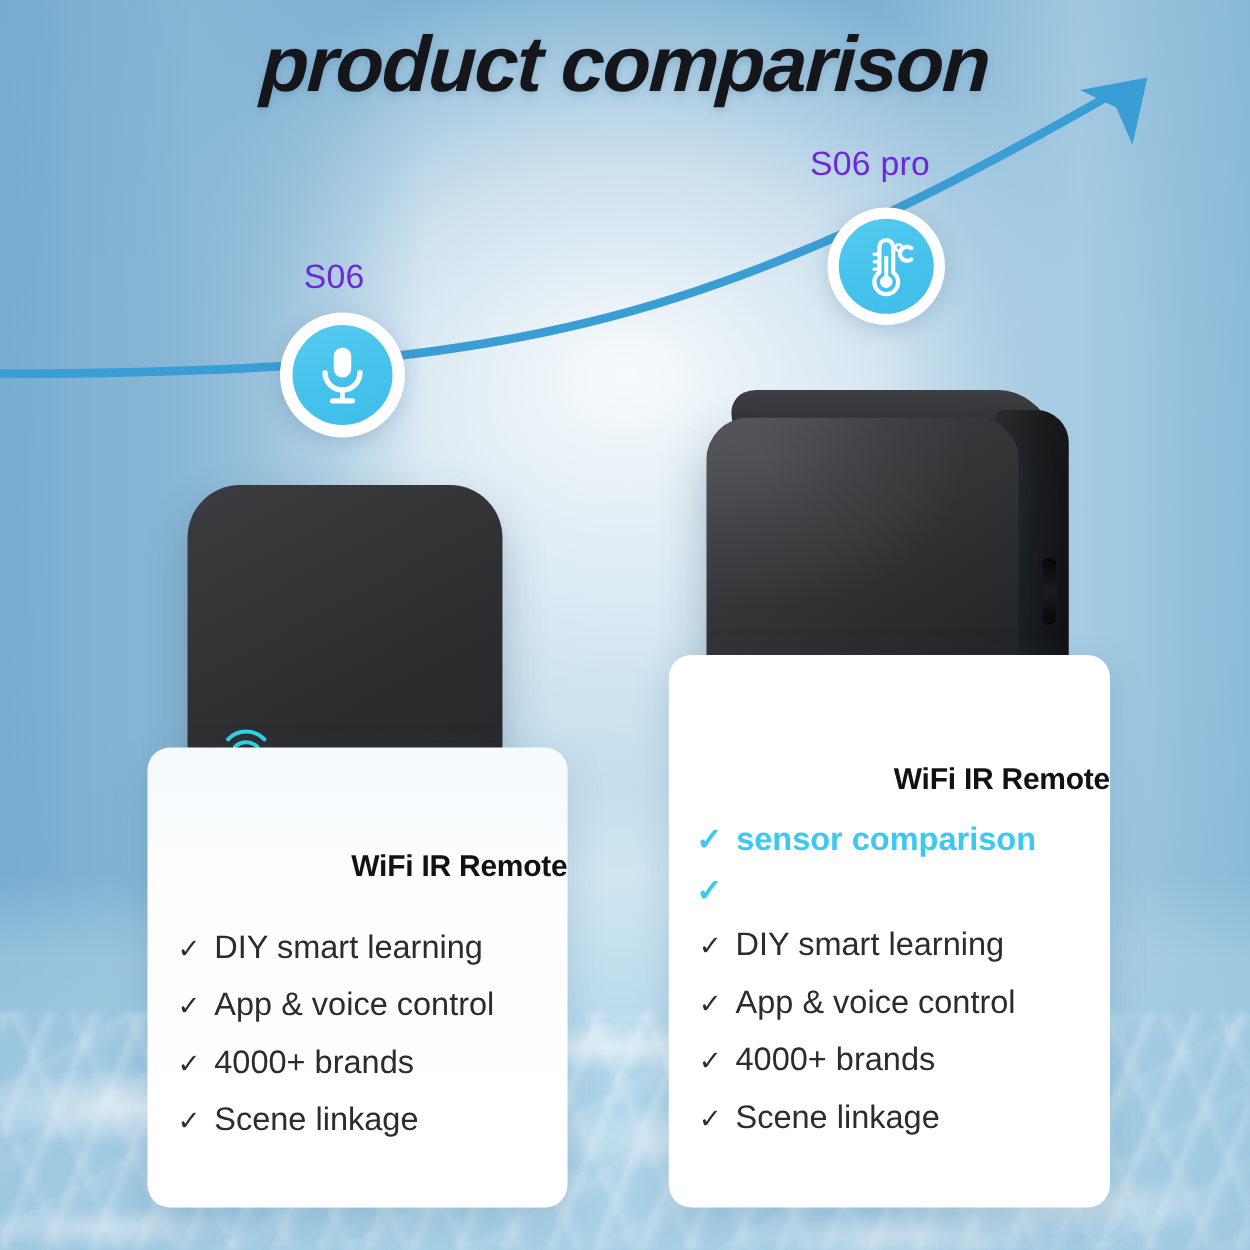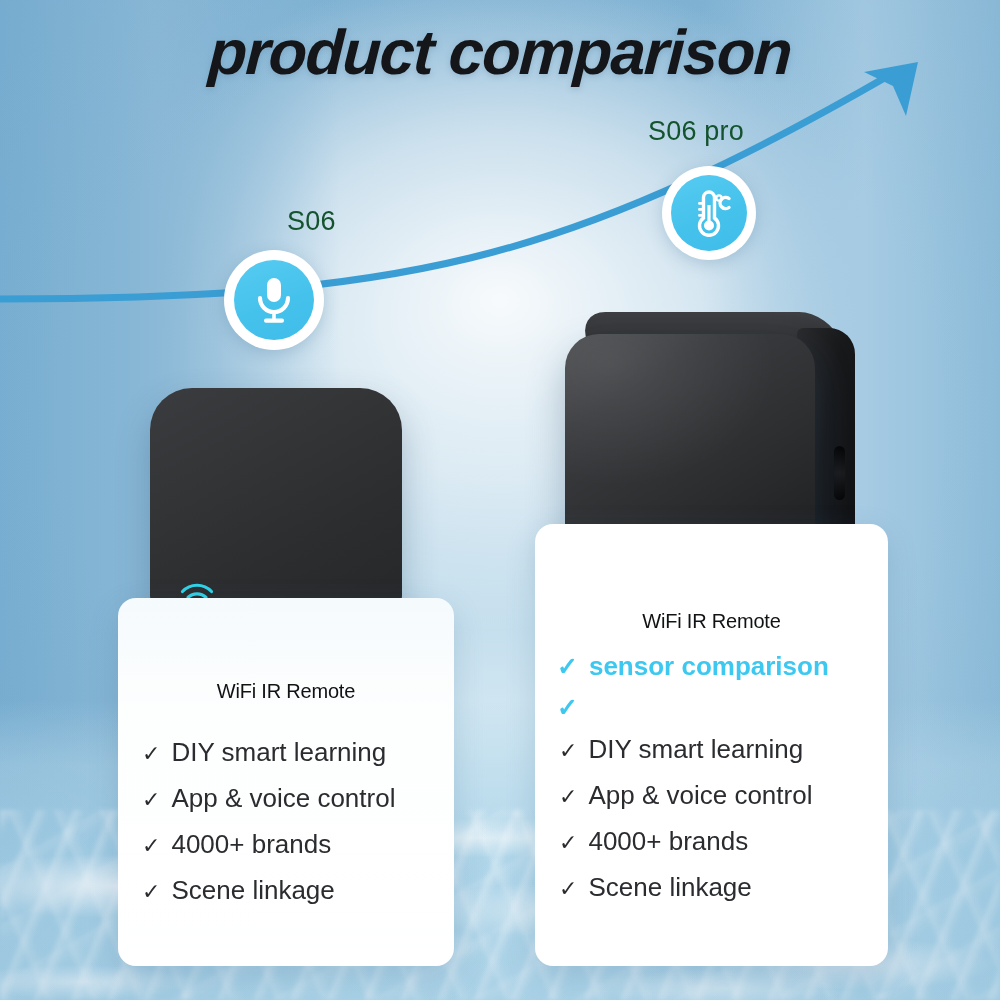--- a/index.html
+++ b/index.html
@@ -106,26 +106,26 @@
     justify-content: center;
   }
   #badge-s06 { left: 224px; top: 250px; width: 100px; height: 100px; }
   #badge-s06 .badge-inner { width: 80px; height: 80px; }
   #badge-s06pro { left: 662px; top: 166px; width: 94px; height: 94px; }
   #badge-s06pro .badge-inner { width: 76px; height: 76px; }
 
   .badge-label {
     position: absolute;
     font-size: 27px;
-    color: #14532d;
+    color: #6d28d9;
     font-weight: 400;
     white-space: nowrap;
     letter-spacing: .2px;
   }
-  #label-s06 { left: 243px; top: 206px; margin-left: 44px; }
+  #label-s06 { left: 243px; top: 206px; }
   #label-s06pro { left: 648px; top: 116px; }
 
   
   #device-left {
     position: absolute;
     left: 150px; top: 388px;
     width: 252px; height: 250px;
     border-radius: 42px;
     background: linear-gradient(152deg, #3b3c3f 0%, #343537 30%, #2c2d2f 62%, #252628 100%);
     box-shadow: 0 16px 34px rgba(40,75,105,0.30);
@@ -190,23 +190,23 @@
     left: 118px; top: 598px;
     width: 336px; height: 368px;
     background: linear-gradient(180deg, #f5fafd 0%, #fdfefe 30%, #ffffff 100%);
   }
   #card-right {
     left: 535px; top: 524px;
     width: 353px; height: 442px;
   }
 
   .card-title {
-    text-align: center;
-    font-size: 20px;
-    font-weight: 400;
+    text-align: right;
+    font-size: 24px;
+    font-weight: 700;
     color: #101214;
     letter-spacing: -.2px;
     white-space: nowrap;
   }
   #card-left .card-title { margin-top: 82px; }
   #card-right .card-title { margin-top: 86px; }
 
   .feature-list {
     list-style: none;
     margin: 0;

